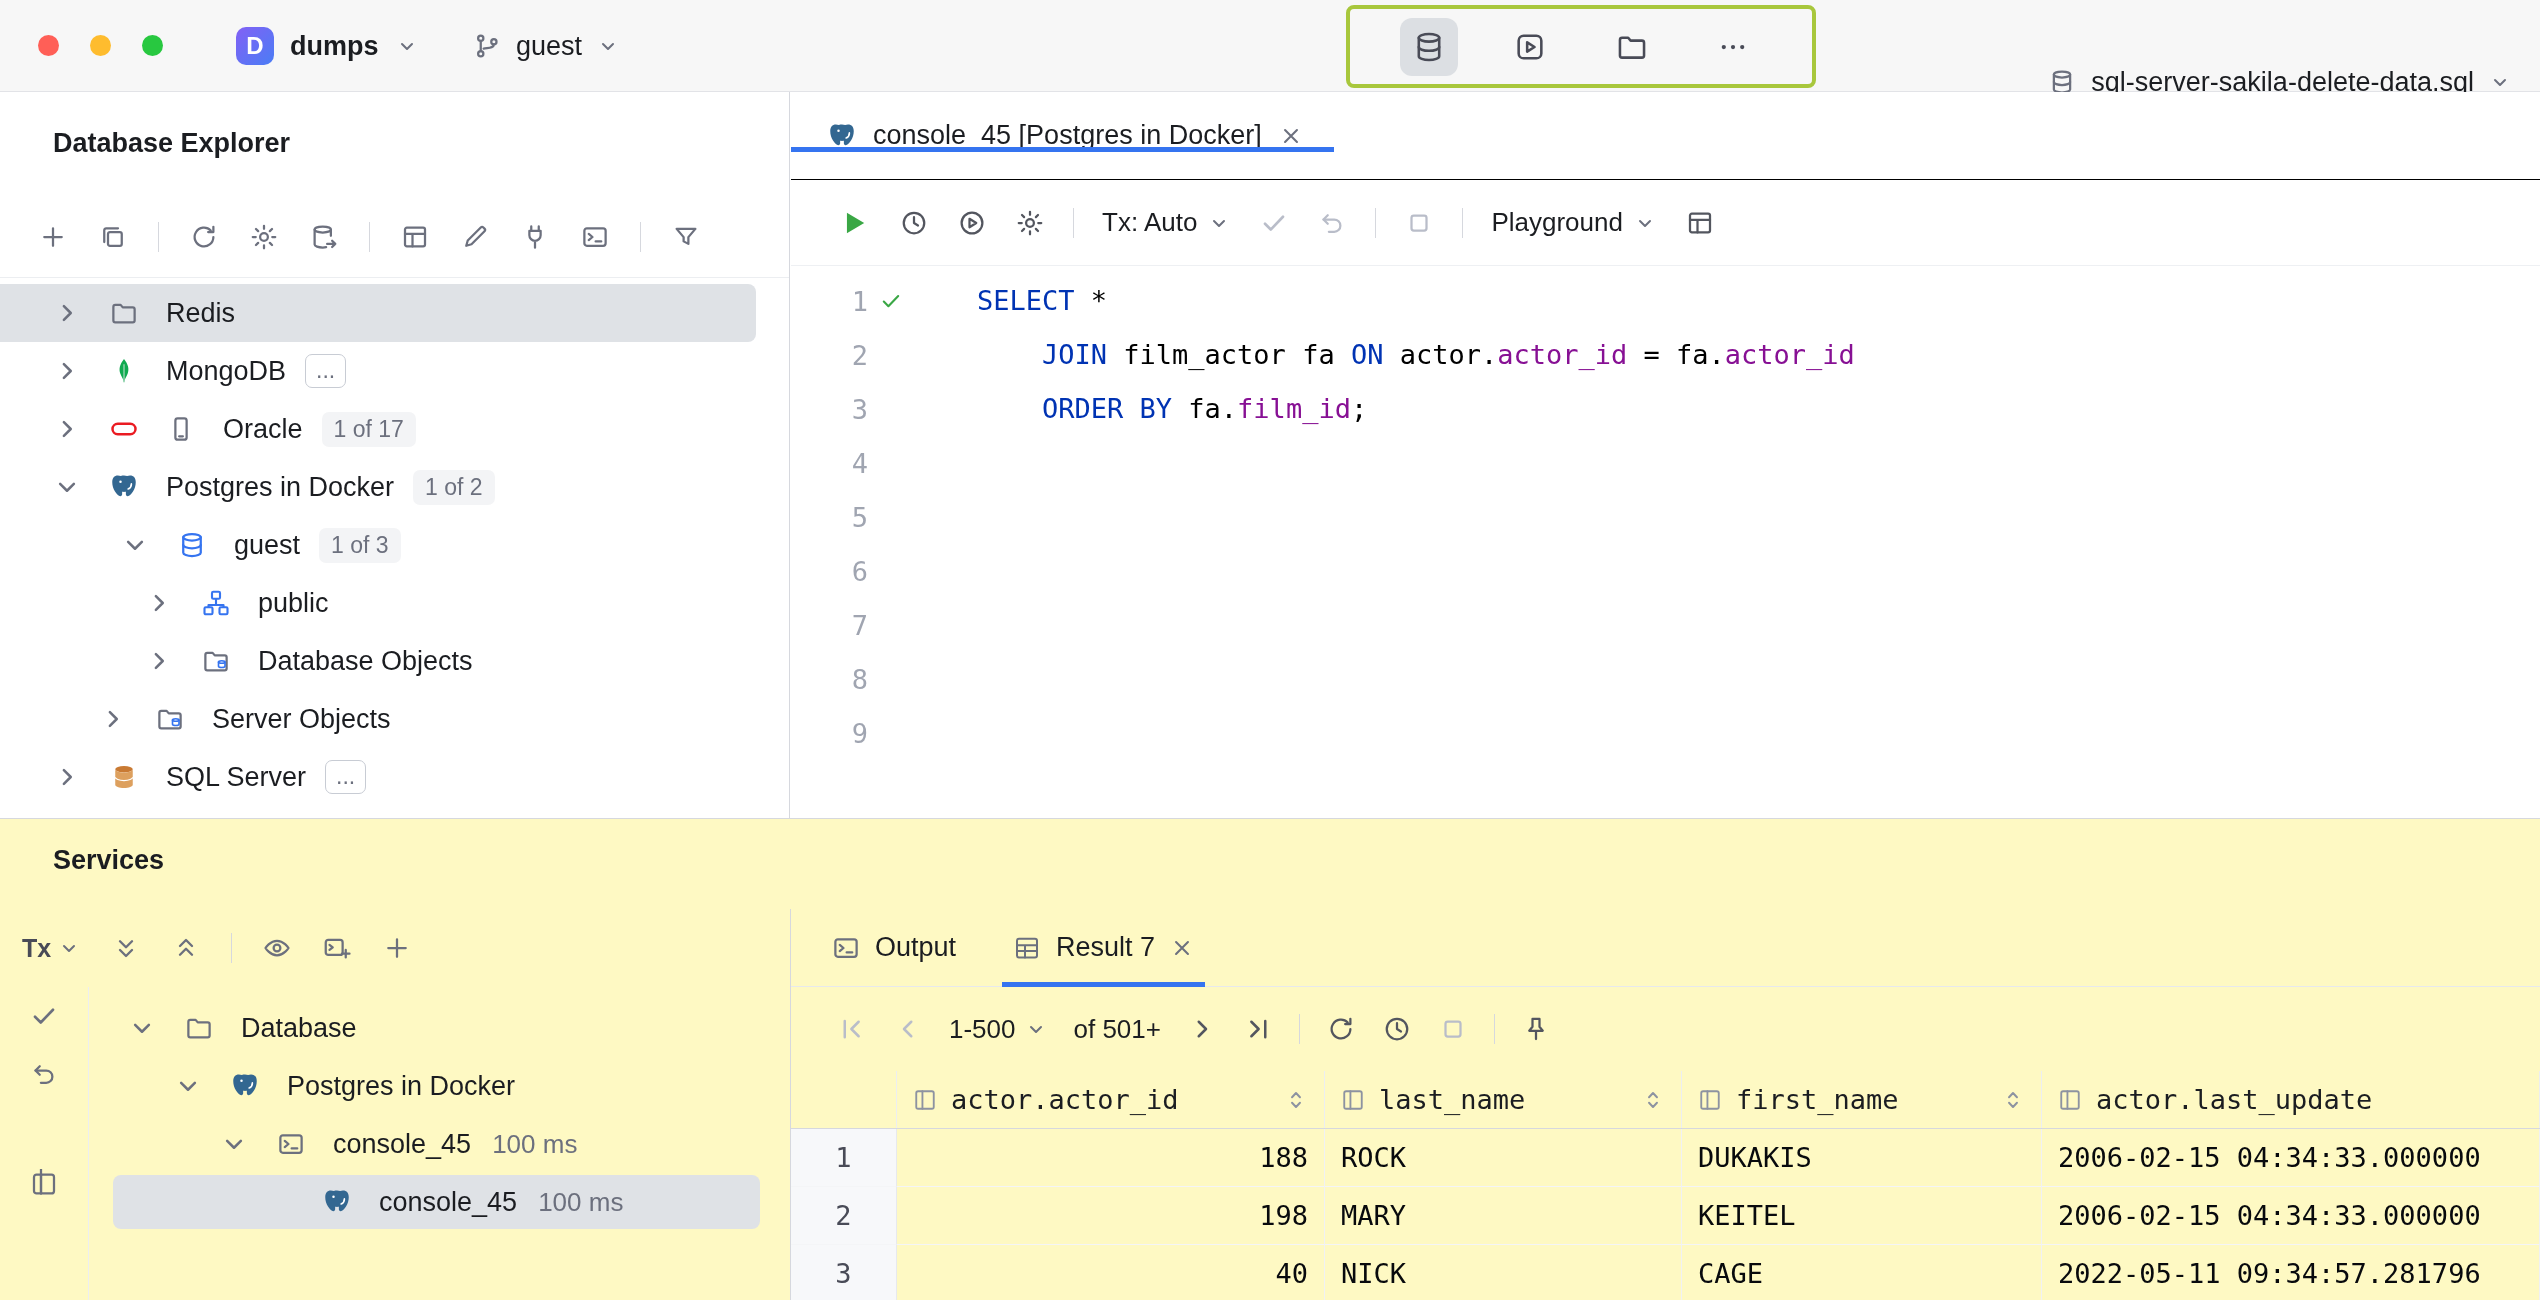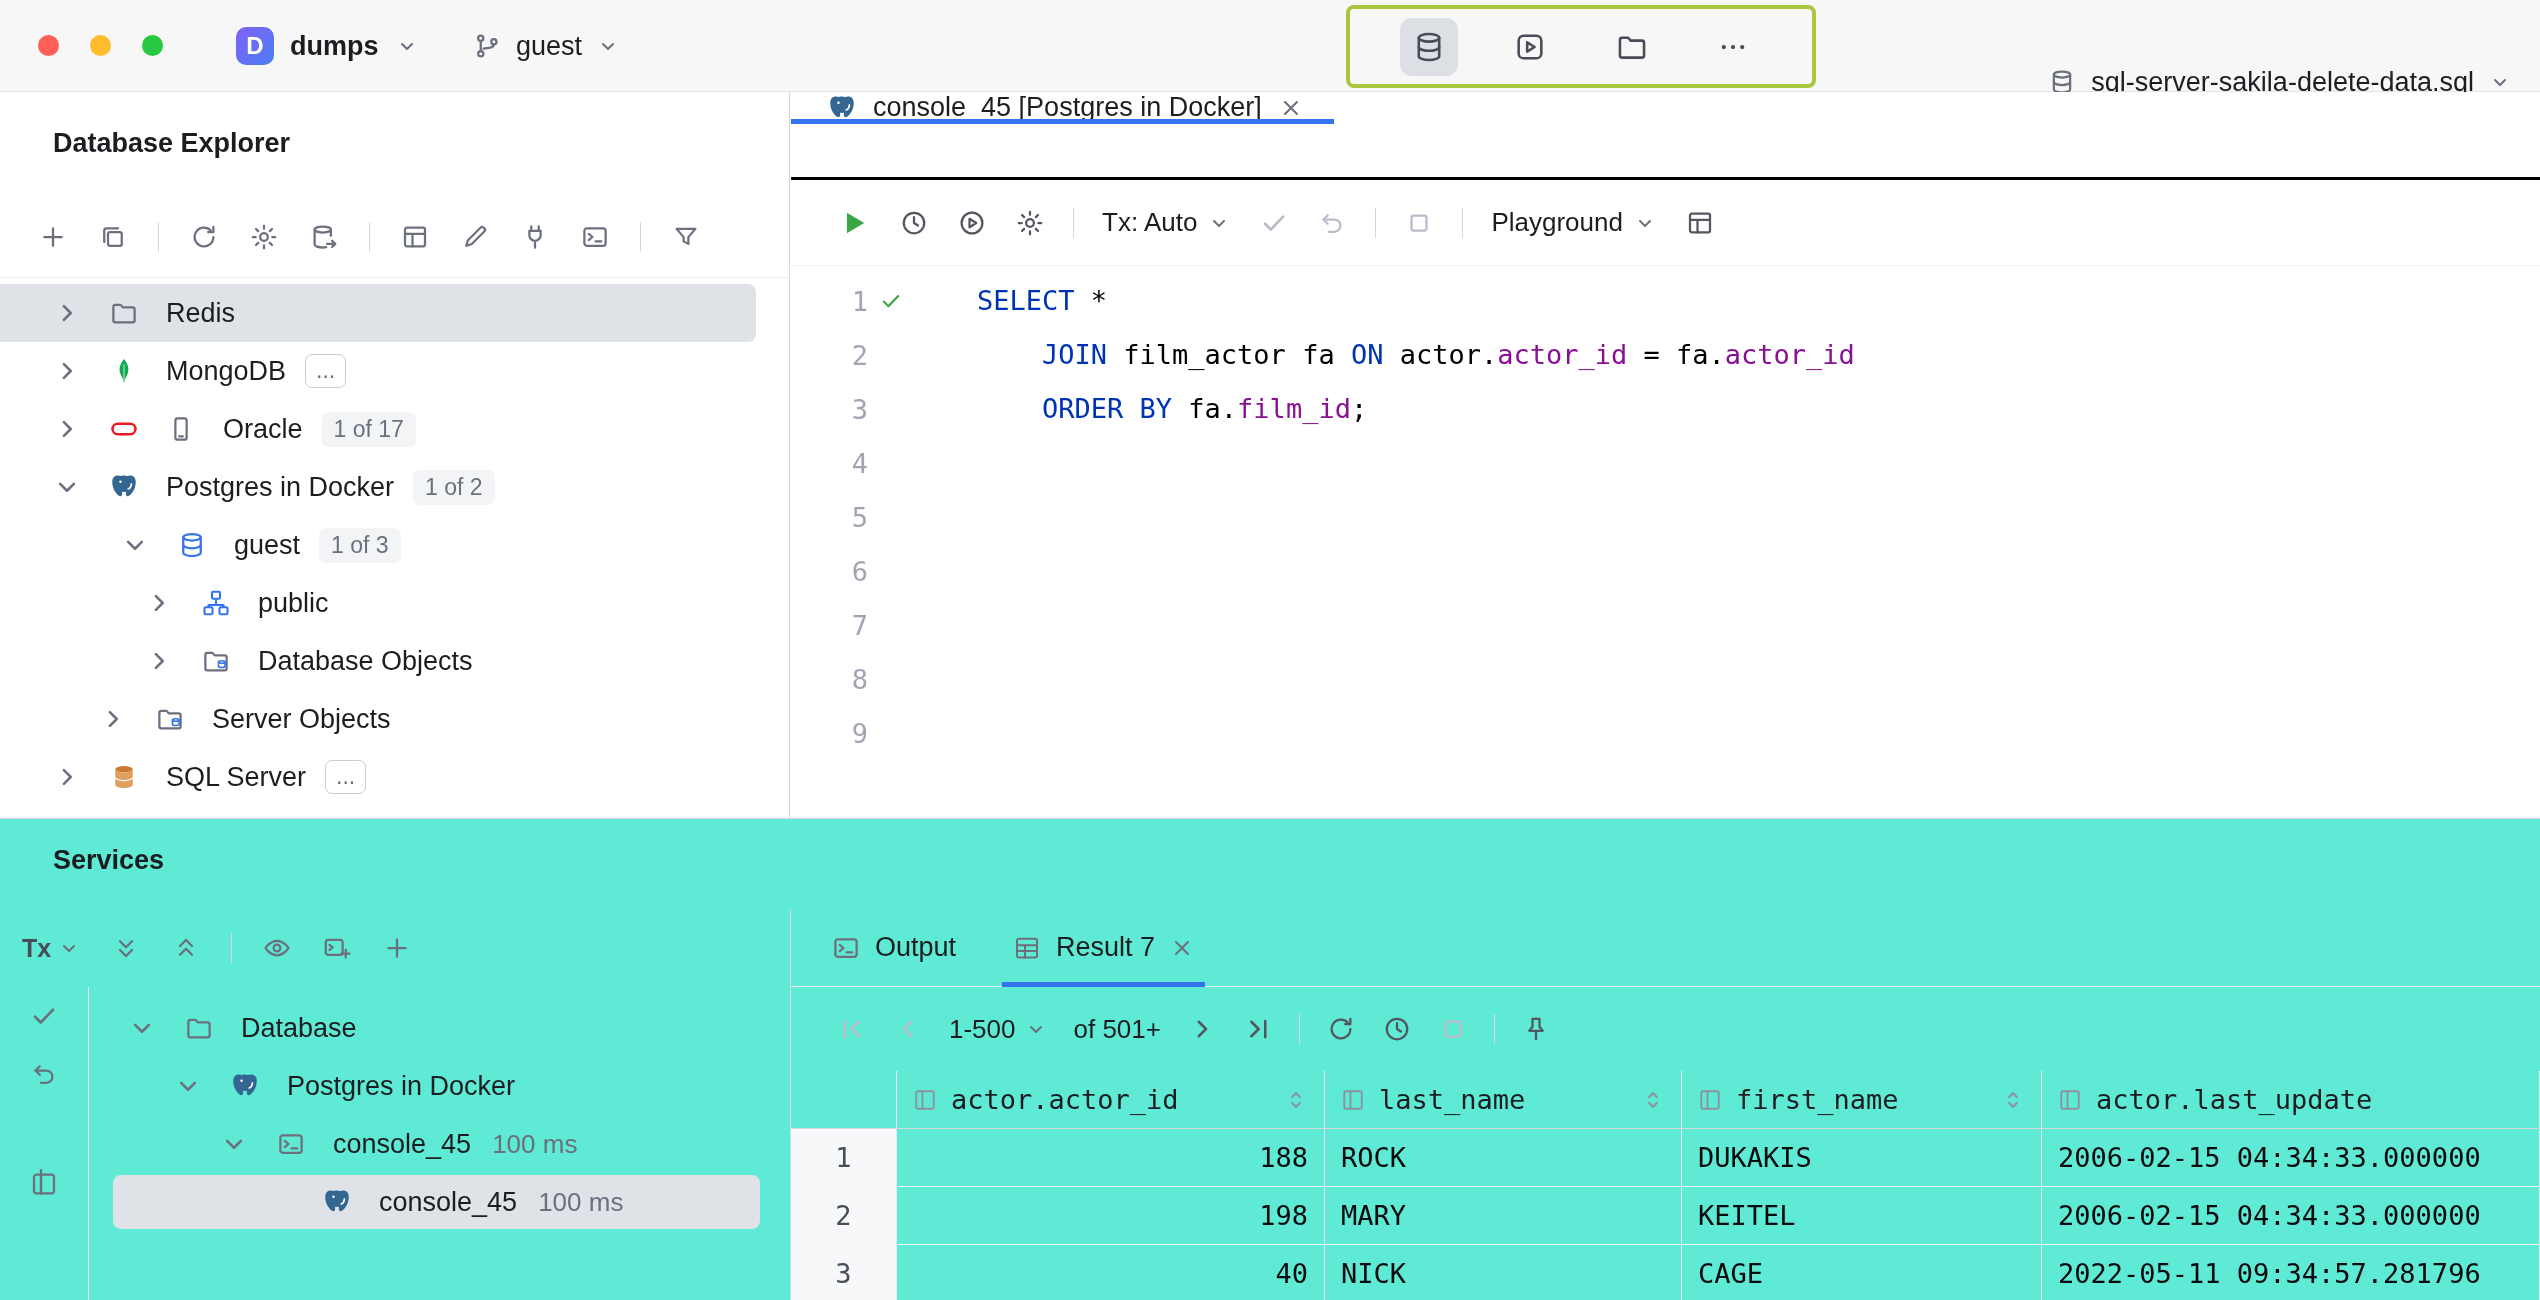--- a/index.html
+++ b/index.html
@@ -40,36 +40,36 @@
   .tree-row>*{position:relative;z-index:1;margin-left:12px;}
   .tree-row.selected::before{content:"";position:absolute;left:0;right:33px;top:0;bottom:0;background:#dfe2e6;border-radius:0 8px 8px 0;}
   .tree-row .chev{width:30px;height:30px;}
   .chev.hidden{visibility:hidden;}
   .badge{font-size:23px;color:#6c707e;background:#f3f4f6;border-radius:7px;padding:4px 12px;margin-left:4px;}
   .dots{font-size:23px;color:#6c707e;border:1px solid #c8ccd4;border-radius:7px;padding:1px 10px;margin-left:4px;line-height:1.3;}
   .meta{font-size:26px;color:#6c707e;margin-left:6px;}
 
   
   .editor{position:absolute;left:791px;top:92px;width:1749px;height:726px;background:#fff;display:flex;flex-direction:column;}
-  .tabbar{height:88px;border-bottom:3px solid #000000;display:flex;align-items:flex-start;}
+  .tabbar{height:88px;border-bottom:1px solid #000000;display:flex;align-items:center;}
   .ed-tab{position:relative;display:flex;align-items:center;gap:16px;padding:0 30px 0 36px;font-size:27px;}
   .ed-tab::after{content:"";position:absolute;left:0;right:0;bottom:-1px;height:5px;background:#3574f0;}
   .ed-toolbar{height:86px;display:flex;align-items:center;gap:28px;padding-left:46px;border-bottom:1px solid #eef0f3;}
   .tx-group{display:flex;align-items:center;gap:10px;font-size:26px;}
   .code-wrap{flex:1;display:flex;padding-top:8px;font-family:"DejaVu Sans Mono",monospace;font-size:27px;}
   .gutter{width:150px;flex:none;}
   .gut-line{height:54px;display:flex;align-items:center;}
   .gut-num{width:77px;text-align:right;color:#a0a5b1;}
   .gut-mark{width:46px;display:flex;justify-content:center;}
   .code-lines{flex:1;}
   .code-line{height:54px;line-height:54px;white-space:pre;padding-left:36px;color:#000;}
   .kw{color:#0033b3;} .col{color:#871094;}
 
   
-  .services{position:absolute;left:0;top:818px;width:2540px;height:482px;background:#5eead4;border-top:1px solid #d6d8de;}
+  .services{position:absolute;left:0;top:818px;width:2540px;height:482px;background:#fef9c3;border-top:1px solid #d6d8de;}
   .services .panel-title{padding-top:26px;height:90px;}
   .services-body{position:absolute;left:0;top:90px;right:0;bottom:0;display:flex;}
   .services-left{width:791px;flex:none;border-right:1px solid #d6d8de;display:flex;flex-direction:column;}
   .sv-toolbar{height:78px;display:flex;align-items:center;gap:30px;padding-left:22px;}
   .sv-tx{display:flex;align-items:center;gap:6px;font-size:25px;color:#494b57;font-weight:600;}
   .sv-main{flex:1;display:flex;text-align:center;}
   .sv-strip{width:89px;flex:none;border-right:1px solid #eceef1;display:flex;flex-direction:column;align-items:center;padding-top:14px;gap:28px;}
   .strip-gap{height:24px;}
   .sv-tree{flex:1;padding-top:12px;}
   .sv-tree .tree-row.selected::before{left:24px;right:30px;top:2px;bottom:2px;border-radius:8px;}

